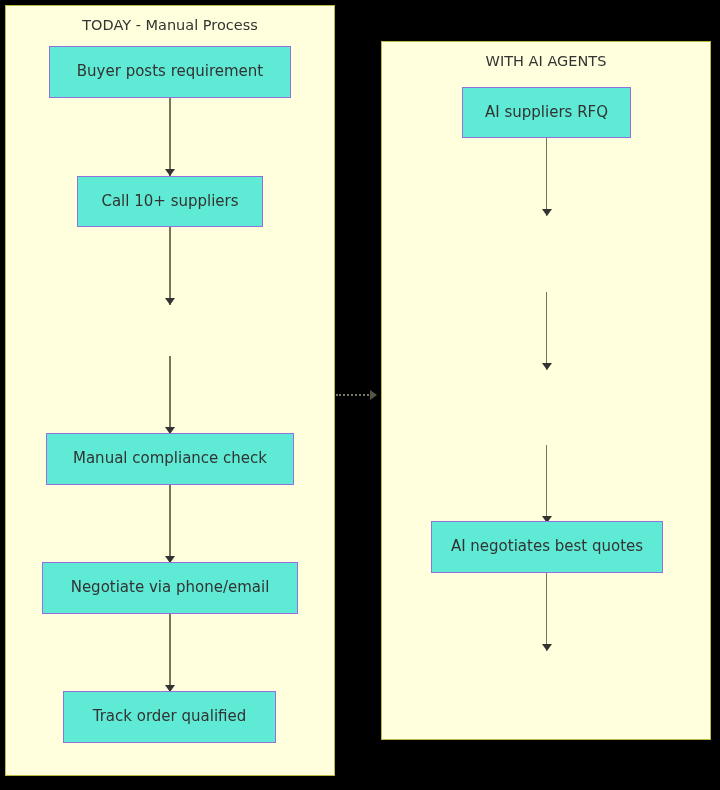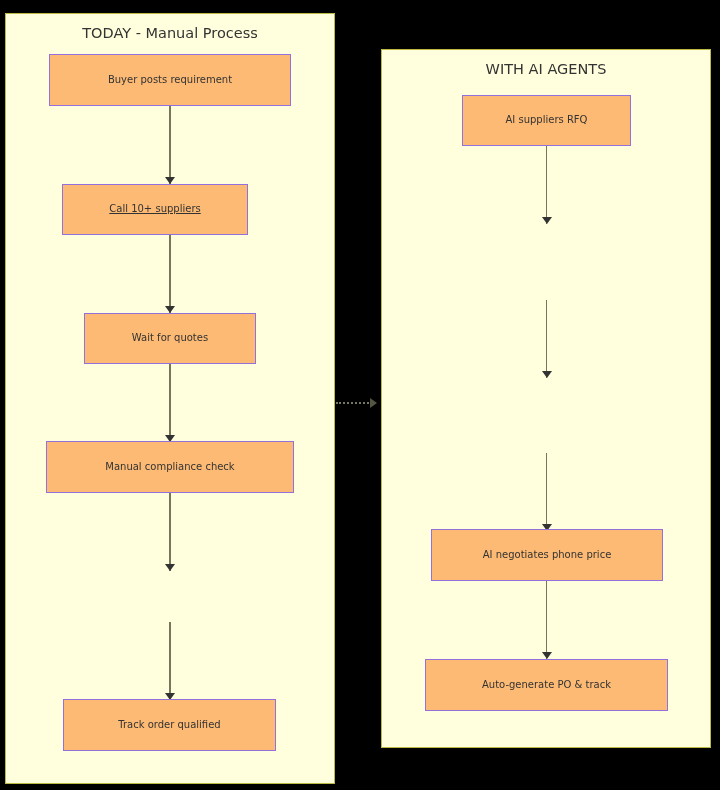--- a/index.html
+++ b/index.html
@@ -1,27 +1,27 @@
 <!DOCTYPE html>
 <html><head>
 <meta charset="utf-8">
 <style>
   html,body{margin:0;padding:0;background:#000;}
   body{width:720px;height:790px;overflow:hidden;
        font-family:"DejaVu Sans","Liberation Sans",sans-serif;}
-  #stage{position:relative;width:720px;height:578px;background:#000;margin-top:8px;}
+  #stage{position:relative;width:720px;height:578px;background:#000;}
 
   .panel{position:absolute;background:#ffffde;border:1px solid #bbbb44;box-sizing:border-box;}
   .panel-title{position:absolute;left:0;right:0;text-align:center;
                font-size:14.5px;color:#333333;white-space:nowrap;}
 
-  .node{position:absolute;background:#fdba74;border:1px solid #9370db;
+  .node{position:absolute;background:#5eead4;border:1px solid #9370db;
         box-sizing:border-box;display:flex;align-items:center;
         justify-content:center;text-align:center;
-        font-size:10px;color:#333333;line-height:1.45;padding:2px 6px;}
+        font-size:15px;color:#333333;line-height:1.45;padding:2px 6px;}
 
   .edge{position:absolute;background:#77765c;width:1.6px;}
   .arrowhead{position:absolute;width:0;height:0;
              border-left:5px solid transparent;border-right:5px solid transparent;
              border-top:7px solid #333333;}
 
   .dotted-edge{position:absolute;height:0;border-top:2px dotted #777766;}
   .dotted-arrow{position:absolute;width:0;height:0;
                 border-top:5px solid transparent;border-bottom:5px solid transparent;
                 border-left:7px solid #555544;}
@@ -33,35 +33,35 @@
 
   <div class="panel" style="left:5px;top:5px;width:330px;height:771px;">
     <div class="panel-title" style="top:11px;">TODAY - Manual Process</div>
   </div>
 
   <div class="node" style="left:49px;top:46px;width:242px;height:52px;">Buyer posts requirement</div>
 
   <div class="edge" style="left:169.2px;top:98px;height:78px;"></div>
   <div class="arrowhead" style="left:165px;top:169px;"></div>
 
-  <div class="node" style="left:62px;top:176px;width:186px;height:51px;text-decoration:underline;">Call 10+ suppliers</div>
+  <div class="node" style="left:77px;top:176px;width:186px;height:51px;">Call 10+ suppliers</div>
 
   <div class="edge" style="left:169.2px;top:227px;height:78px;"></div>
   <div class="arrowhead" style="left:165px;top:298px;"></div>
 
-  <div class="node" style="left:84px;top:305px;width:172px;height:51px;">Wait for quotes</div>
 
   <div class="edge" style="left:169.2px;top:356px;height:78px;"></div>
   <div class="arrowhead" style="left:165px;top:427px;"></div>
 
   <div class="node" style="left:46px;top:433px;width:248px;height:52px;text-align:right;">Manual compliance check</div>
 
   <div class="edge" style="left:169.2px;top:485px;height:78px;"></div>
   <div class="arrowhead" style="left:165px;top:556px;"></div>
 
+  <div class="node" style="left:42px;top:562px;width:256px;height:52px;">Negotiate via phone/email</div>
 
   <div class="edge" style="left:169.2px;top:614px;height:78px;"></div>
   <div class="arrowhead" style="left:165px;top:685px;"></div>
 
   <div class="node" style="left:63px;top:691px;width:213px;height:52px;">Track order qualified</div>
 
   <div class="panel" style="left:381px;top:41px;width:330px;height:699px;">
     <div class="panel-title" style="top:11px;">WITH AI AGENTS</div>
   </div>
 
@@ -71,23 +71,22 @@
   <div class="arrowhead" style="left:541.5px;top:209px;"></div>
 
 
   <div class="edge" style="left:545.7px;top:292px;height:78px;"></div>
   <div class="arrowhead" style="left:541.5px;top:363px;"></div>
 
 
   <div class="edge" style="left:545.7px;top:445px;height:78px;"></div>
   <div class="arrowhead" style="left:541.5px;top:516px;"></div>
 
-  <div class="node" style="left:431px;top:521px;width:232px;height:52px;">AI negotiates phone price</div>
+  <div class="node" style="left:431px;top:521px;width:232px;height:52px;">AI negotiates best quotes</div>
 
   <div class="edge" style="left:545.7px;top:573px;height:78px;"></div>
   <div class="arrowhead" style="left:541.5px;top:644px;"></div>
 
-  <div class="node" style="left:425px;top:651px;width:243px;height:52px;">Auto-generate PO &amp; track</div>
 
   <div class="dotted-edge" style="left:336px;top:394px;width:36px;"></div>
   <div class="dotted-arrow" style="left:370px;top:390px;"></div>
 
 </div>
 
 </body></html>

